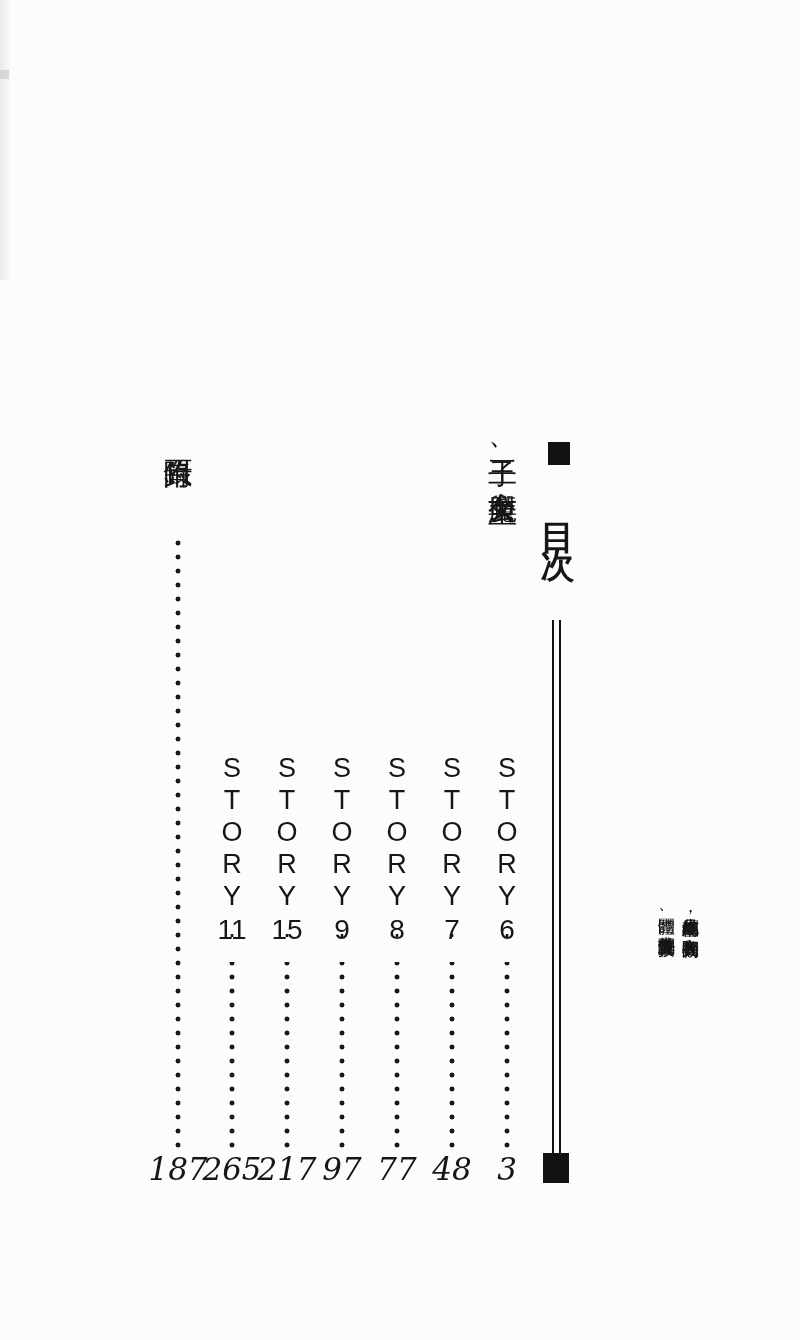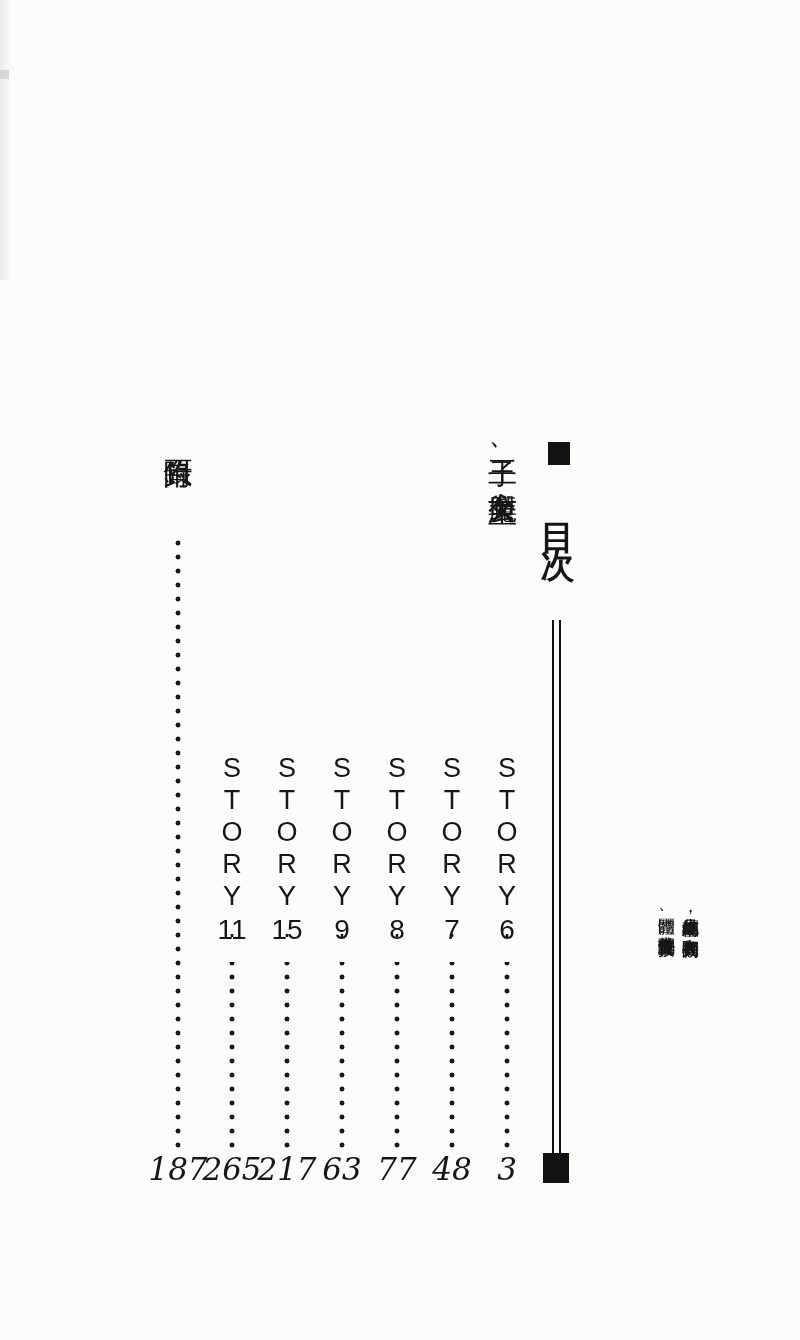--- a/index.html
+++ b/index.html
@@ -84,21 +84,21 @@
     <div class="label vtext latin">STORY.</div>
     <div class="num">8</div>
     <div class="dots"></div>
     <div class="pnum">77</div>
   </div>
 
   <div class="entry story e3">
     <div class="label vtext latin">STORY.</div>
     <div class="num">9</div>
     <div class="dots"></div>
-    <div class="pnum">63</div>
+    <div class="pnum">97</div>
   </div>
 
   <div class="entry story e4">
     <div class="label vtext latin">STORY.</div>
     <div class="num">15</div>
     <div class="dots"></div>
     <div class="pnum">217</div>
   </div>
 
   <div class="entry story e5">

